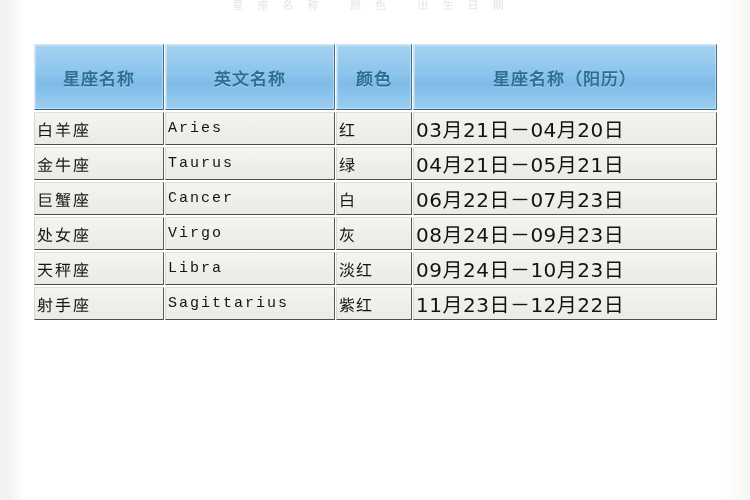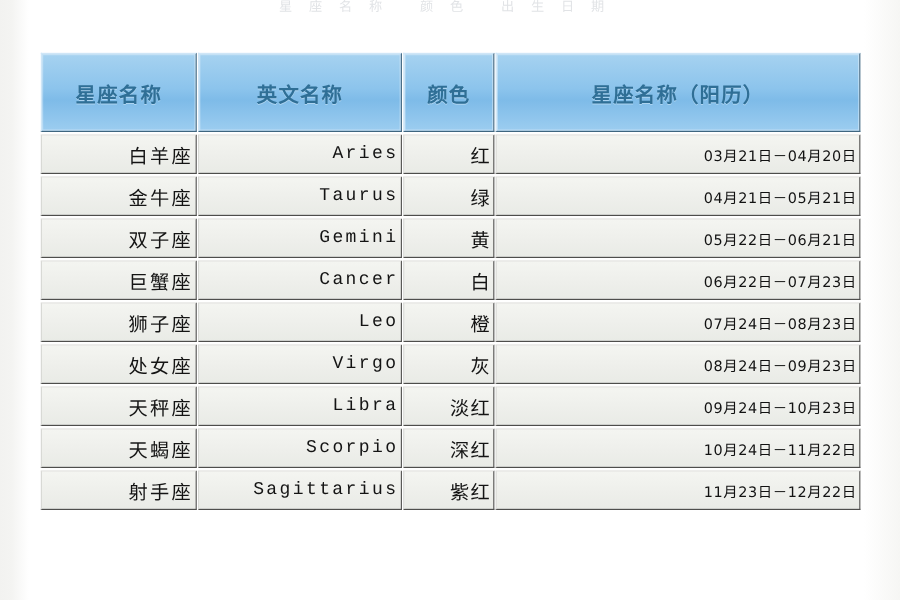--- a/index.html
+++ b/index.html
@@ -80,21 +80,21 @@
     border-bottom: 1px solid #3f6680;
     box-shadow: inset 0 0 0 1px rgba(255,255,255,0.35);
     text-shadow: 0 1px 0 rgba(255,255,255,0.35);
     overflow: hidden;
     white-space: nowrap;
   }
 
   tbody td {
     height: 31px;
     padding: 0 2px;
-    text-align: right;
+    text-align: left;
     vertical-align: middle;
     background: linear-gradient(180deg, #f4f5f1 0%, #eeefeb 55%, #e9ebe6 100%);
     border-top: 1px solid #dfe0dc;
     border-left: 1px solid #d8d9d5;
     border-right: 1px solid #5a5a58;
     border-bottom: 1px solid #4e4e4c;
     overflow: hidden;
     white-space: nowrap;
   }
 
@@ -109,21 +109,21 @@
     color: #141414;
     letter-spacing: 2px;
     font-family: Liberation Mono, monospace;
   }
   td.cell-color {
     font-size: 16px;
     color: #141414;
     letter-spacing: 1px;
   }
   td.cell-date {
-    font-size: 12px;
+    font-size: 20px;
     color: #121212;
     letter-spacing: 0.5px;
     font-family: "DejaVu Sans", "Liberation Sans", sans-serif;
   }
 
   
   tr.row-clipped td {
     border-bottom: none;
   }
 </style>
@@ -157,56 +157,38 @@
             <td class="cell-color">红</td>
             <td class="cell-date">03月21日－04月20日</td>
           </tr>
           <tr>
             <td class="cell-name">金牛座</td>
             <td class="cell-en">Taurus</td>
             <td class="cell-color">绿</td>
             <td class="cell-date">04月21日－05月21日</td>
           </tr>
           <tr>
-            <td class="cell-name">双子座</td>
-            <td class="cell-en">Gemini</td>
-            <td class="cell-color">黄</td>
-            <td class="cell-date">05月22日－06月21日</td>
-          </tr>
-          <tr>
             <td class="cell-name">巨蟹座</td>
             <td class="cell-en">Cancer</td>
             <td class="cell-color">白</td>
             <td class="cell-date">06月22日－07月23日</td>
-          </tr>
-          <tr>
-            <td class="cell-name">狮子座</td>
-            <td class="cell-en">Leo</td>
-            <td class="cell-color">橙</td>
-            <td class="cell-date">07月24日－08月23日</td>
           </tr>
           <tr>
             <td class="cell-name">处女座</td>
             <td class="cell-en">Virgo</td>
             <td class="cell-color">灰</td>
             <td class="cell-date">08月24日－09月23日</td>
           </tr>
           <tr>
             <td class="cell-name">天秤座</td>
             <td class="cell-en">Libra</td>
             <td class="cell-color">淡红</td>
             <td class="cell-date">09月24日－10月23日</td>
           </tr>
           <tr>
-            <td class="cell-name">天蝎座</td>
-            <td class="cell-en">Scorpio</td>
-            <td class="cell-color">深红</td>
-            <td class="cell-date">10月24日－11月22日</td>
-          </tr>
-          <tr>
             <td class="cell-name">射手座</td>
             <td class="cell-en">Sagittarius</td>
             <td class="cell-color">紫红</td>
             <td class="cell-date">11月23日－12月22日</td>
           </tr>
         </tbody>
     </table>
   </div>
 
 </div>

